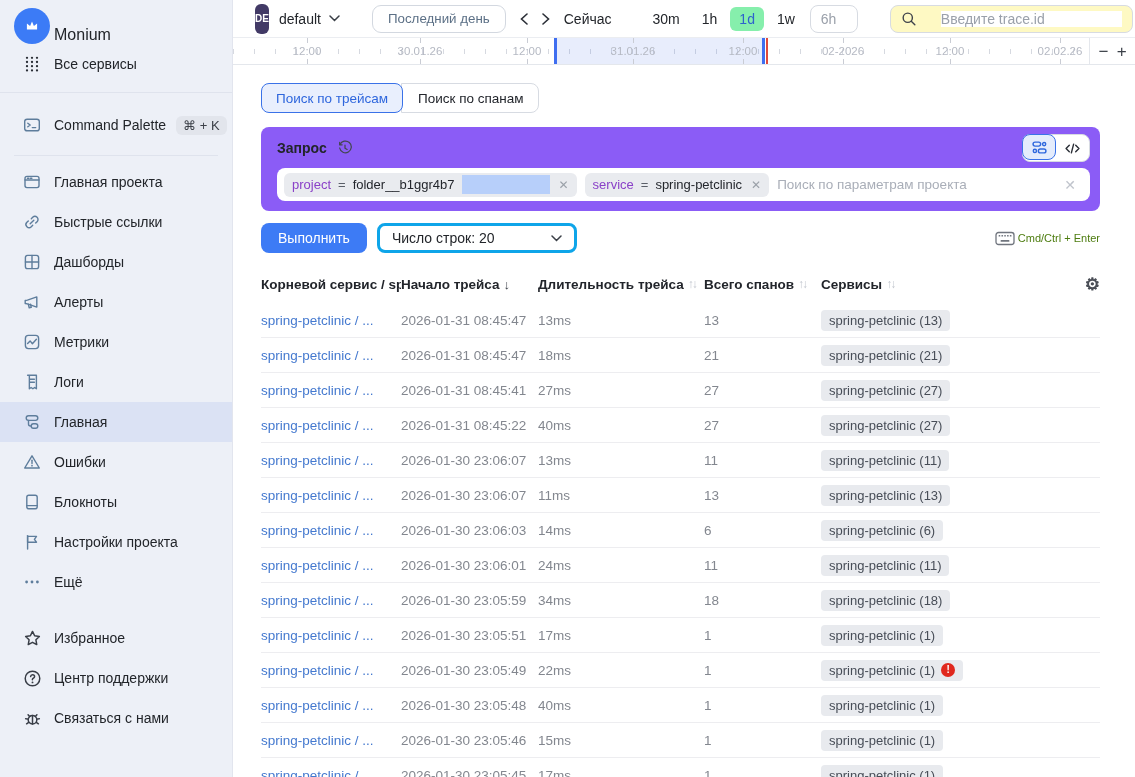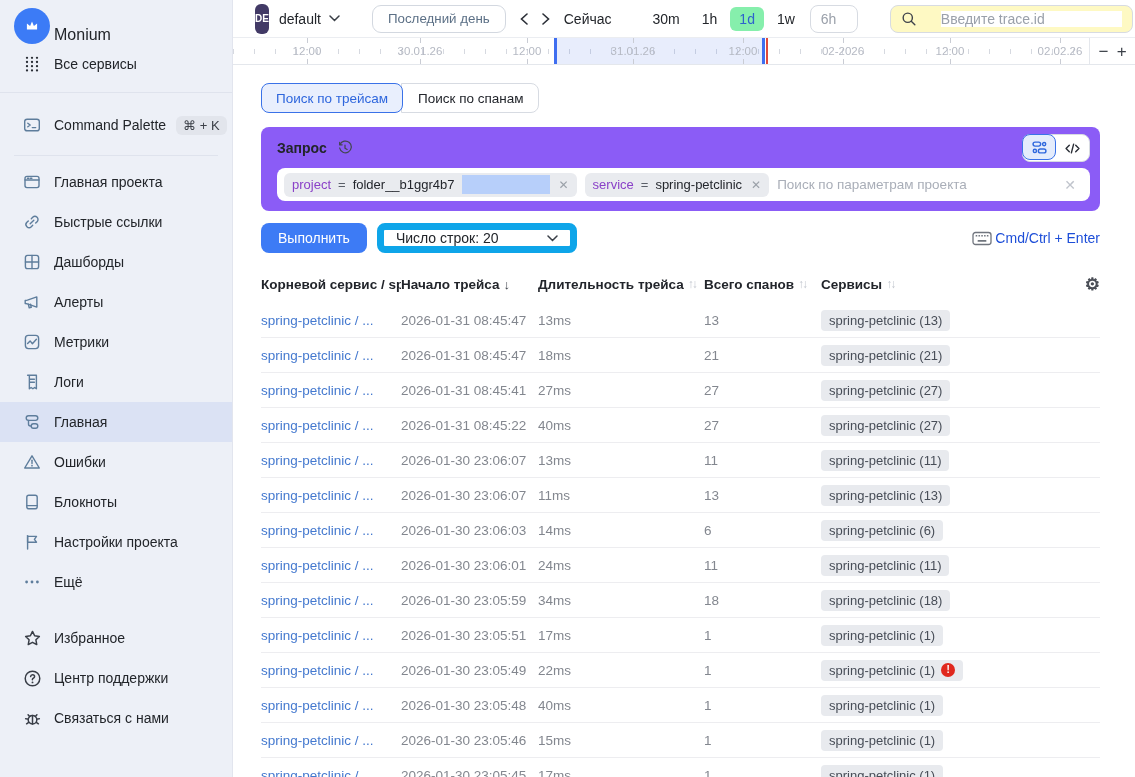--- a/index.html
+++ b/index.html
@@ -76,22 +76,22 @@
   .qp-input { margin-top:8px; background:#fff; border-radius:8px; height:33px; display:flex; align-items:center; padding:0 10px 0 7px; gap:8px; }
   .chip { background:#e9ebef; border-radius:6px; height:24px; display:inline-flex; align-items:center; padding:0 8px; gap:7px; font-size:13px; white-space:nowrap; cursor:pointer; }
   .chip .k { color:#8a41c8; } .chip .op { color:#5a5f68; } .chip .v { color:#23262c; }
   .chip .sel { display:inline-block; height:19px; background:#b7cffa; }
   .chip .x { color:#9aa0a8; font-size:12px; margin-left:2px; cursor:pointer; }
   .qp-placeholder { color:#a9aeb8; font-size:13.5px; flex:1; white-space:nowrap; overflow:hidden; }
   .qp-clear { color:#c0c4cc; font-size:14px; cursor:pointer; padding:0 4px; }
 
   .action-row { margin-top:12px; display:flex; align-items:center; }
   .run-btn { background:#3d7bf5; color:#fff; border:none; border-radius:8px; height:30px; padding:0 17px; font-size:14px; font-weight:500; font-family:"Liberation Sans",sans-serif; cursor:pointer; }
-  .rows-select { margin-left:10px; width:200px; height:30px; border:7px solid #0ea5e9; border-radius:8px; background:#fff; display:flex; align-items:center; justify-content:space-between; padding:0 12px; cursor:pointer; font-weight:500; }
-  .hint { margin-left:auto; display:flex; align-items:center; gap:3px; color:#1d4ed8; font-size:14px; white-space:nowrap; }
+  .rows-select { margin-left:10px; width:200px; height:30px; border:3px solid #0ea5e9; border-radius:8px; background:#fff; display:flex; align-items:center; justify-content:space-between; padding:0 12px; cursor:pointer; font-weight:500; }
+  .hint { margin-left:auto; display:flex; align-items:center; gap:3px; color:#4d7c0f; font-size:11px; white-space:nowrap; }
 
   .table { margin-top:16px; }
   .trow { display:grid; grid-template-columns:140px 137px 166px 117px 1fr 26px; align-items:center; height:35px; border-bottom:1px solid #ededf0; font-size:13.5px; }
   .trow.head { height:30px; border-bottom:none; font-weight:bold; font-size:13.5px; color:#22252b; margin-bottom:4px; }
   .th { display:flex; align-items:center; gap:4px; overflow:hidden; white-space:nowrap; }
   .sort { font-size:12px; letter-spacing:-2px; }
   .sort.desc { color:#3a3f47; font-size:13px; letter-spacing:0; }
   .sort.both { color:#c3c7cf; }
   .cell-link { color:#4479cf; text-decoration:none; white-space:nowrap; overflow:hidden; display:block; }
   .cell-dim { color:#83878f; white-space:nowrap; }

